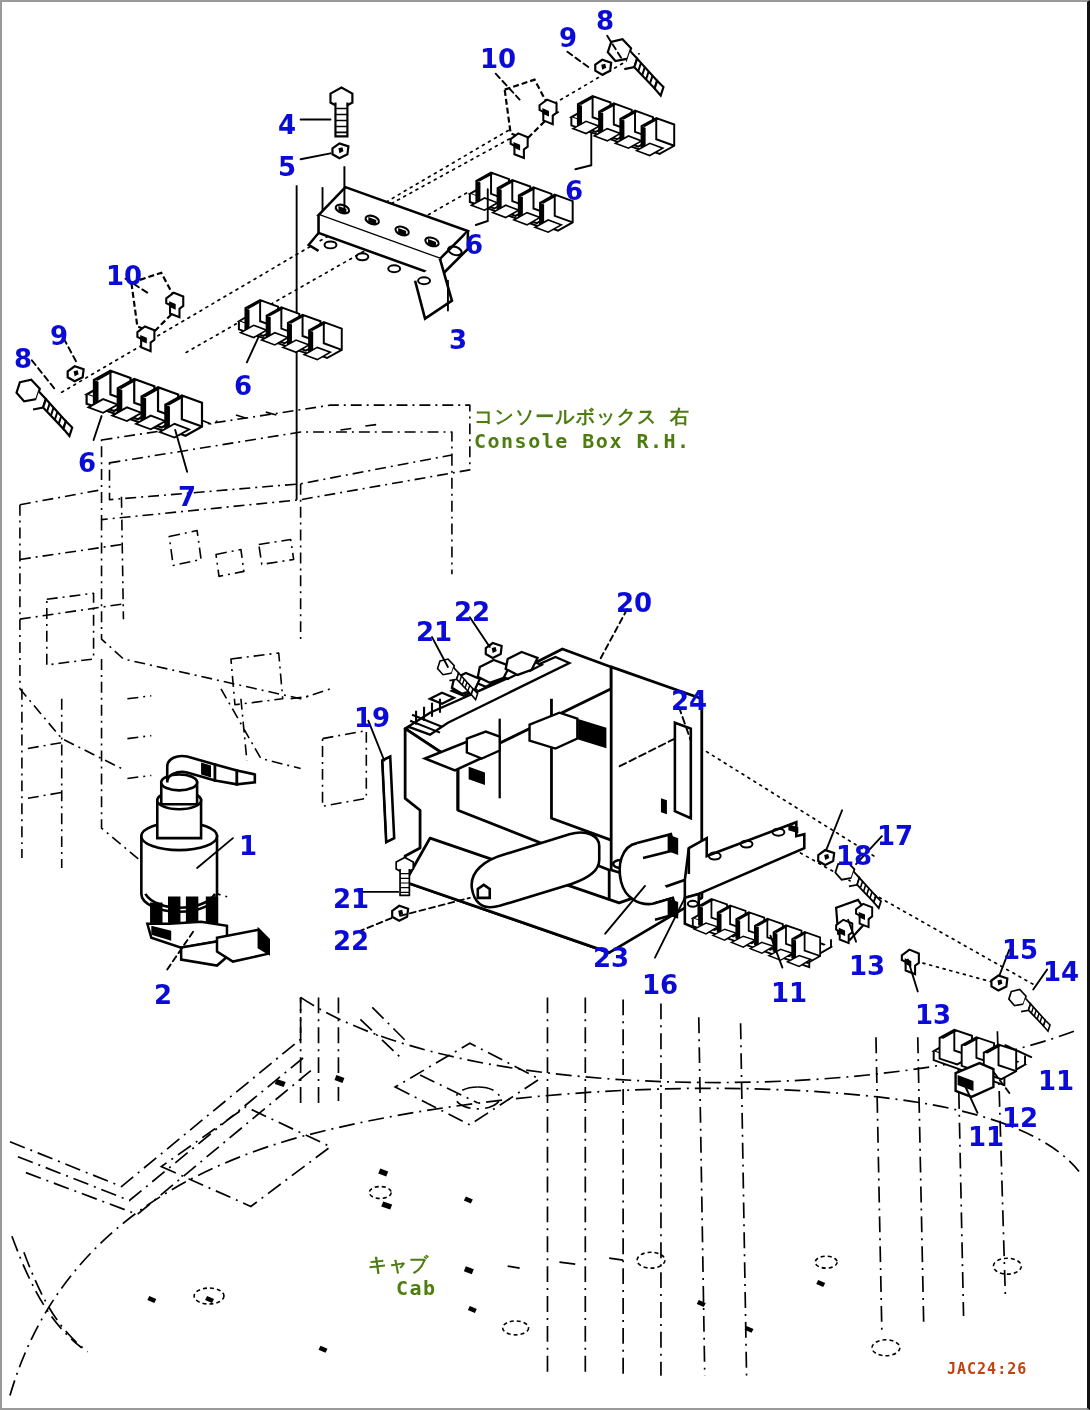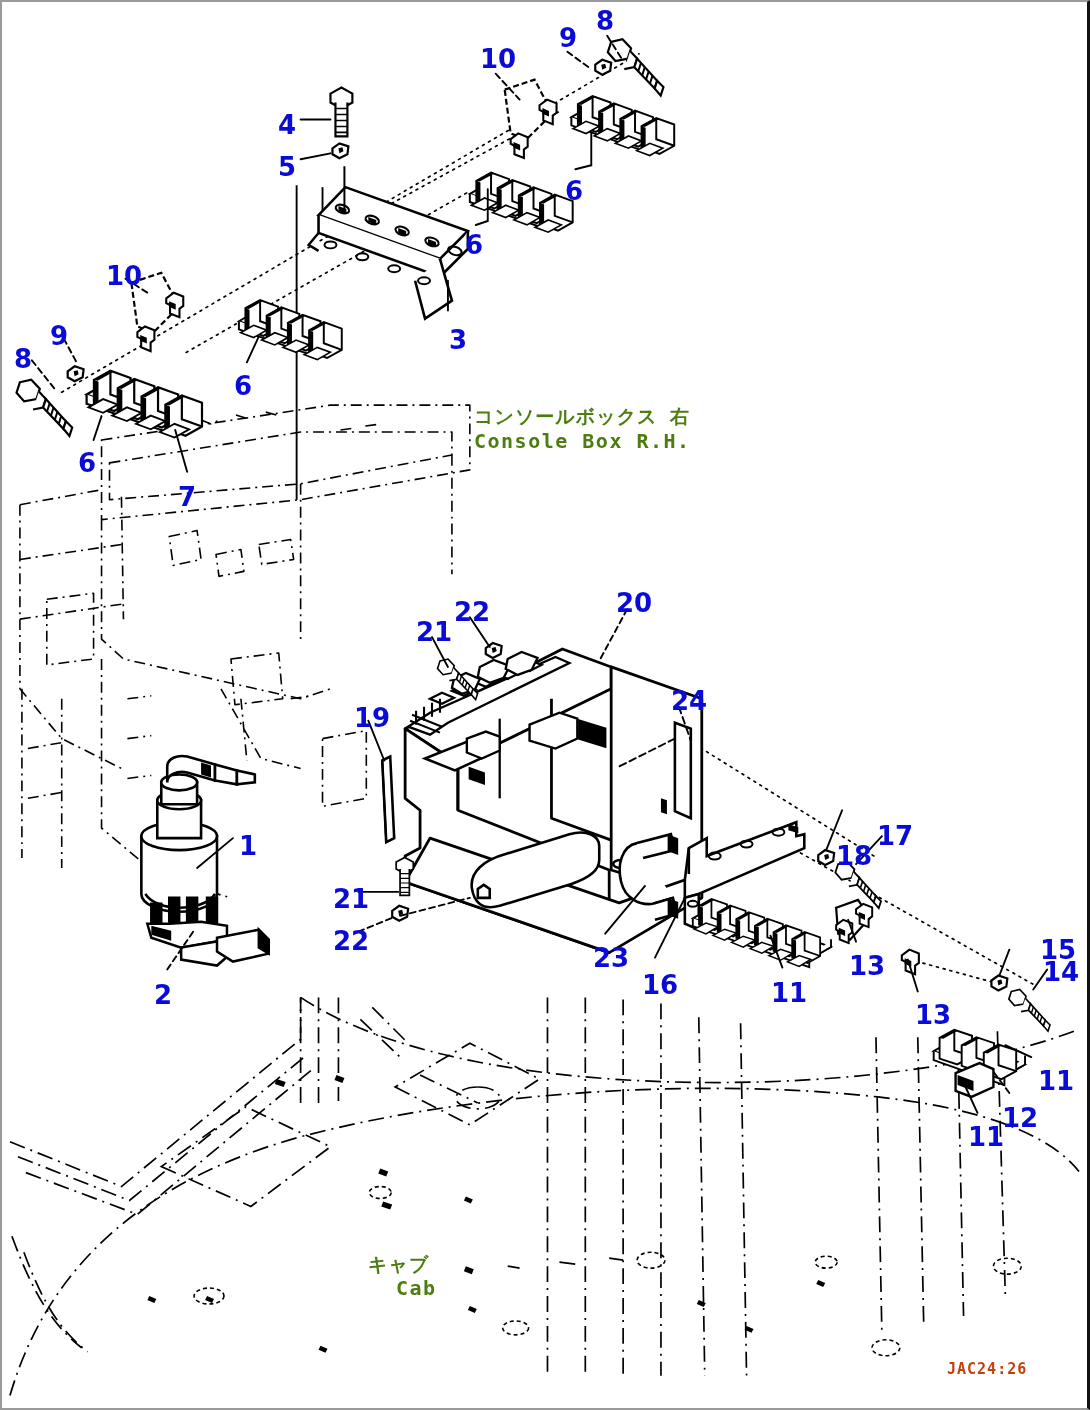--- a/index.html
+++ b/index.html
@@ -607,21 +607,21 @@
   <div class="lbl" style="left:669px;top:686px;">24</div>
   <div class="lbl" style="left:331px;top:884px;">21</div>
   <div class="lbl" style="left:331px;top:926px;">22</div>
   <div class="lbl" style="left:591px;top:943px;">23</div>
   <div class="lbl" style="left:640px;top:970px;">16</div>
   <div class="lbl" style="left:769px;top:978px;">11</div>
   <div class="lbl" style="left:847px;top:951px;">13</div>
   <div class="lbl" style="left:913px;top:1000px;">13</div>
   <div class="lbl" style="left:834px;top:841px;">18</div>
   <div class="lbl" style="left:875px;top:821px;">17</div>
-  <div class="lbl" style="left:1000px;top:935px;margin-left:38px;">15</div>
+  <div class="lbl" style="left:1000px;top:935px;">15</div>
   <div class="lbl" style="left:1041px;top:957px;">14</div>
   <div class="lbl" style="left:1036px;top:1066px;">11</div>
   <div class="lbl" style="left:1000px;top:1103px;">12</div>
   <div class="lbl" style="left:966px;top:1122px;">11</div>
 
   <div id="dwgno">JAC24:26</div>
 
 </div>
 
 </body></html>

